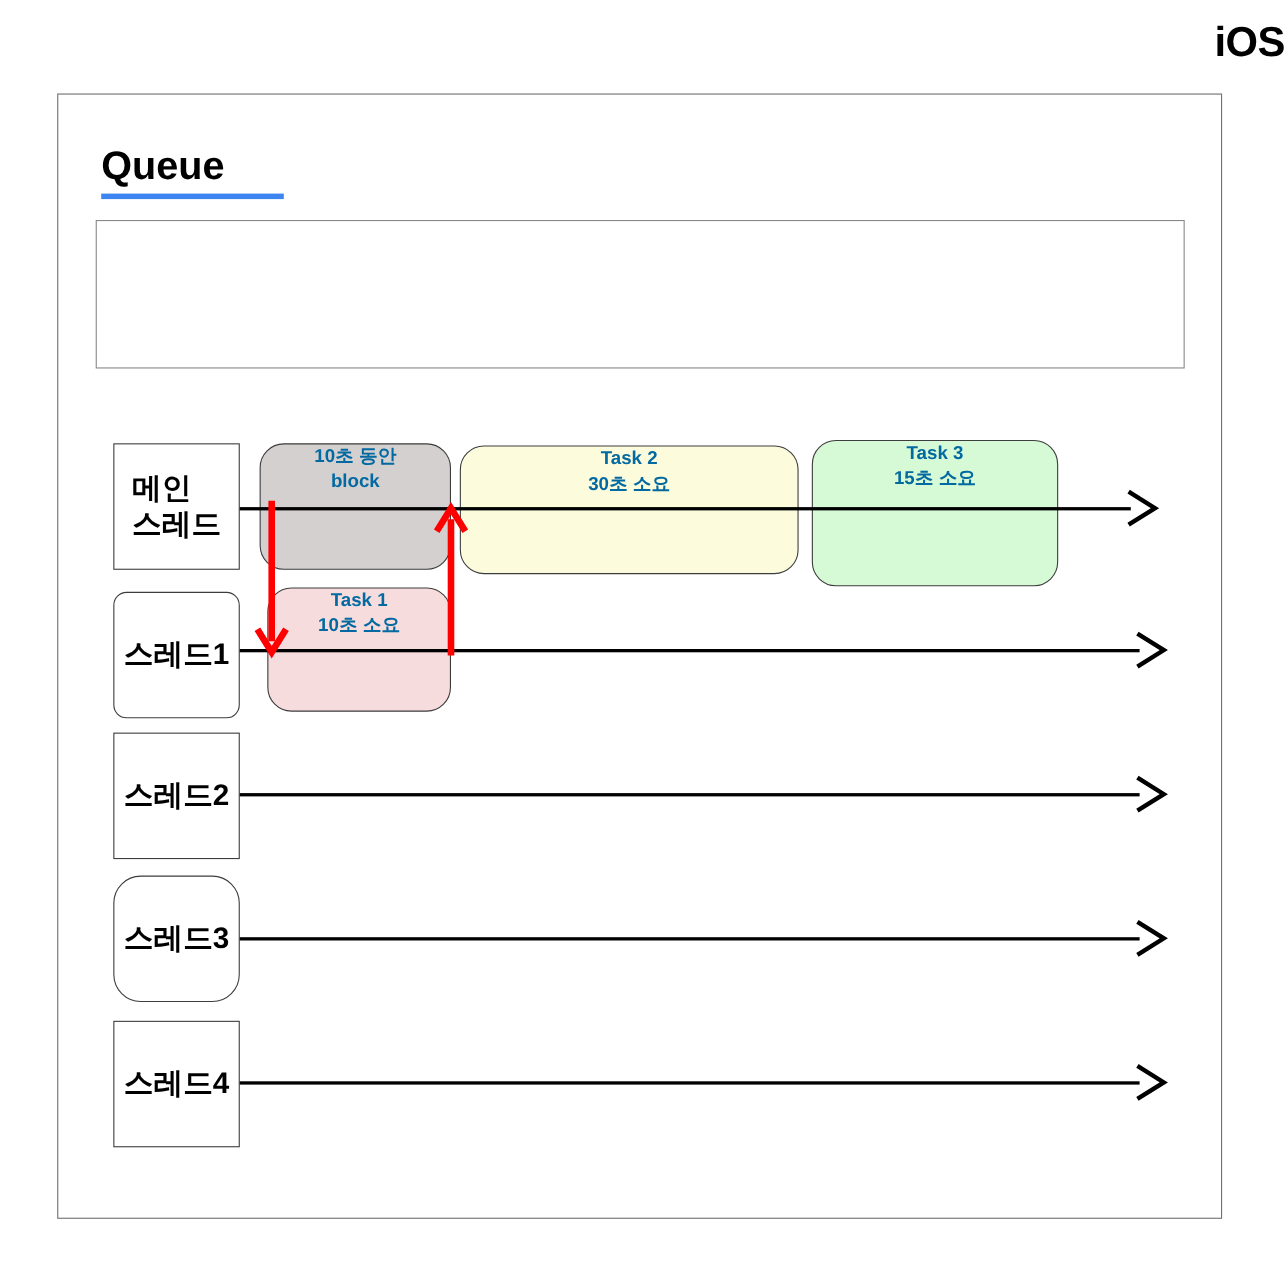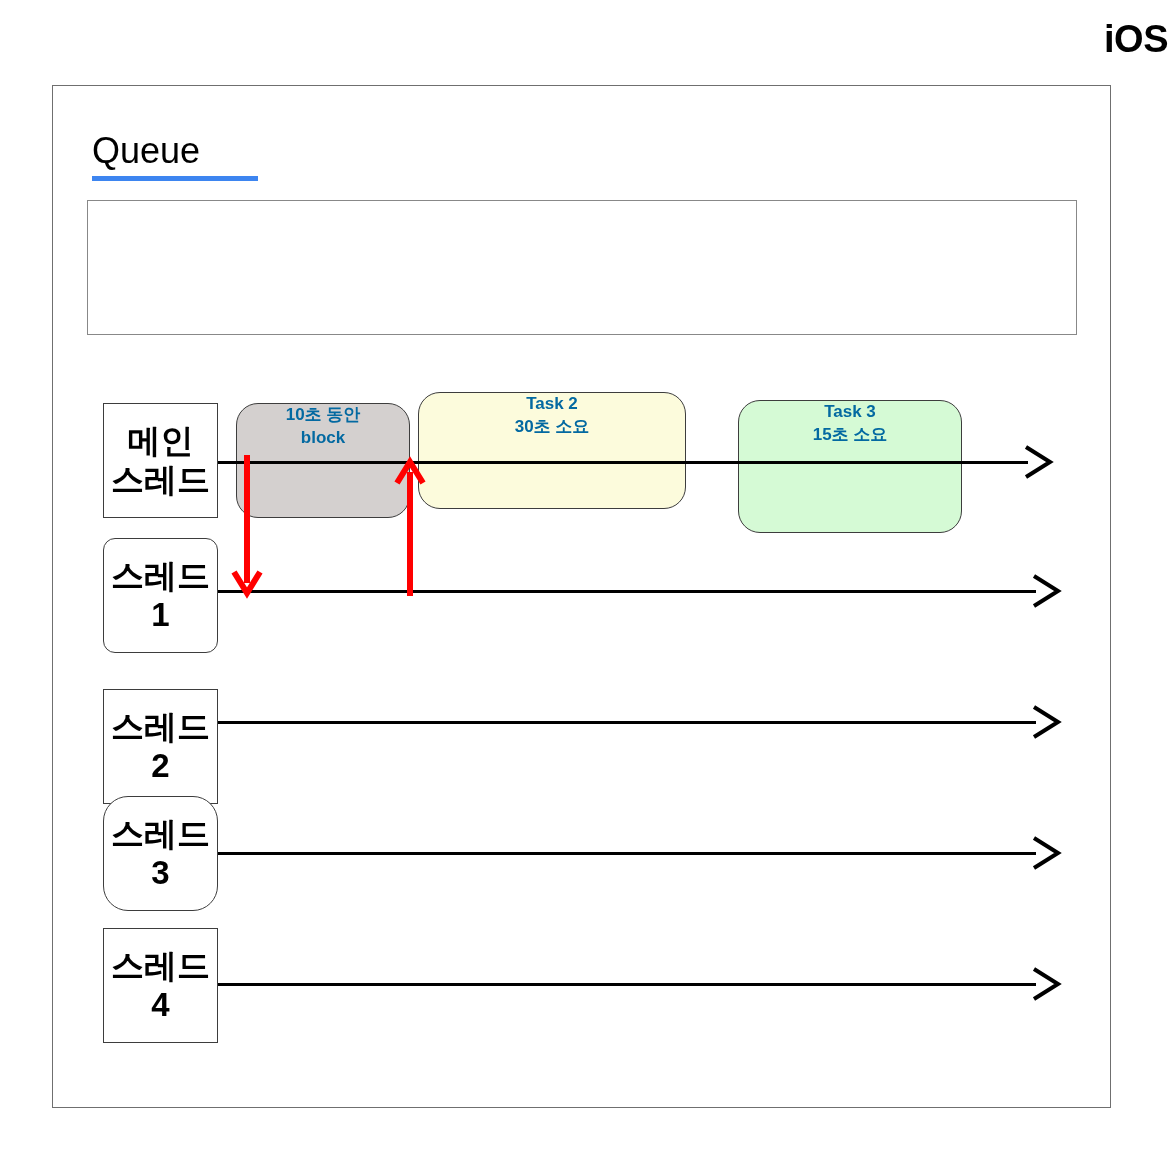--- a/index.html
+++ b/index.html
@@ -43,21 +43,21 @@
     box-sizing: border-box;
     background: #ffffff;
   }
 
   
   #queue-heading {
     position: absolute;
     left: 92px;
     top: 130px;
     font-size: 36px;
-    font-weight: normal;
+    font-weight: bold;
     color: #000000;
     line-height: 42px;
   }
   #queue-heading-underline {
     position: absolute;
     left: 92px;
     top: 176px;
     width: 166px;
     height: 5px;
     background: #3d85f0;
@@ -80,22 +80,21 @@
     position: absolute;
     left: 103px;
     width: 115px;
     height: 115px;
     border: 1px solid #3d3d3d;
     box-sizing: border-box;
     background: #ffffff;
     display: flex;
     align-items: center;
     justify-content: center;
-    text-align: center;
-    font-size: 33px;
+    font-size: 27px;
     font-weight: bold;
     color: #000000;
     line-height: 1.18;
     white-space: pre-line;
   }
 
   
   .timeline {
     position: absolute;
     left: 218px;
@@ -140,39 +139,43 @@
   <div id="outer-frame"></div>
 
   <div id="queue-heading">Queue</div>
   <div id="queue-heading-underline"></div>
 
   <div id="queue-box"></div>
 
   <div class="thread-box" style="top:403px;">메인
 스레드</div>
   <div class="thread-box" style="top:538px;border-radius:12px;">스레드1</div>
-  <div class="thread-box" style="top:666px;margin-top:23px;">스레드2</div>
+  <div class="thread-box" style="top:666px;">스레드2</div>
   <div class="thread-box" style="top:796px;border-radius:25px;">스레드3</div>
   <div class="thread-box" style="top:928px;">스레드4</div>
 
   <div class="task-block" style="left:236px; top:403px; width:174px; height:115px; background:#d4d0cf;">
     <span class="tl1">10초 동안</span>
     <span class="tl2">block</span>
   </div>
 
-  <div class="task-block" style="left:418px; top:392px; width:268px; height:117px; background:#fcfbdc;">
+  <div class="task-block" style="left:418px; top:405px; width:308px; height:117px; background:#fcfbdc;">
     <span class="tl1">Task 2</span>
     <span class="tl2">30초 소요</span>
   </div>
 
   <div class="task-block" style="left:738px; top:400px; width:224px; height:133px; background:#d5fad5;">
     <span class="tl1">Task 3</span>
     <span class="tl2">15초 소요</span>
   </div>
 
+  <div class="task-block" style="left:243px; top:534px; width:167px; height:113px; background:#f6dcdc;">
+    <span class="tl1">Task 1</span>
+    <span class="tl2">10초 소요</span>
+  </div>
 
   <div class="timeline" style="top:461px; width:810px;"></div>
   <div class="timeline" style="top:590px; width:818px;"></div>
   <div class="timeline" style="top:721px; width:818px;"></div>
   <div class="timeline" style="top:852px; width:818px;"></div>
   <div class="timeline" style="top:983px; width:818px;"></div>
 
   <div class="timeline-head" style="left:1022px; top:443px;">
     <svg width="36" height="38" viewBox="0 0 36 38">
         <path d="M4 4 L28 19 L4 34" fill="none" stroke="#000000" stroke-width="4" stroke-linecap="butt" stroke-linejoin="miter"></path>

